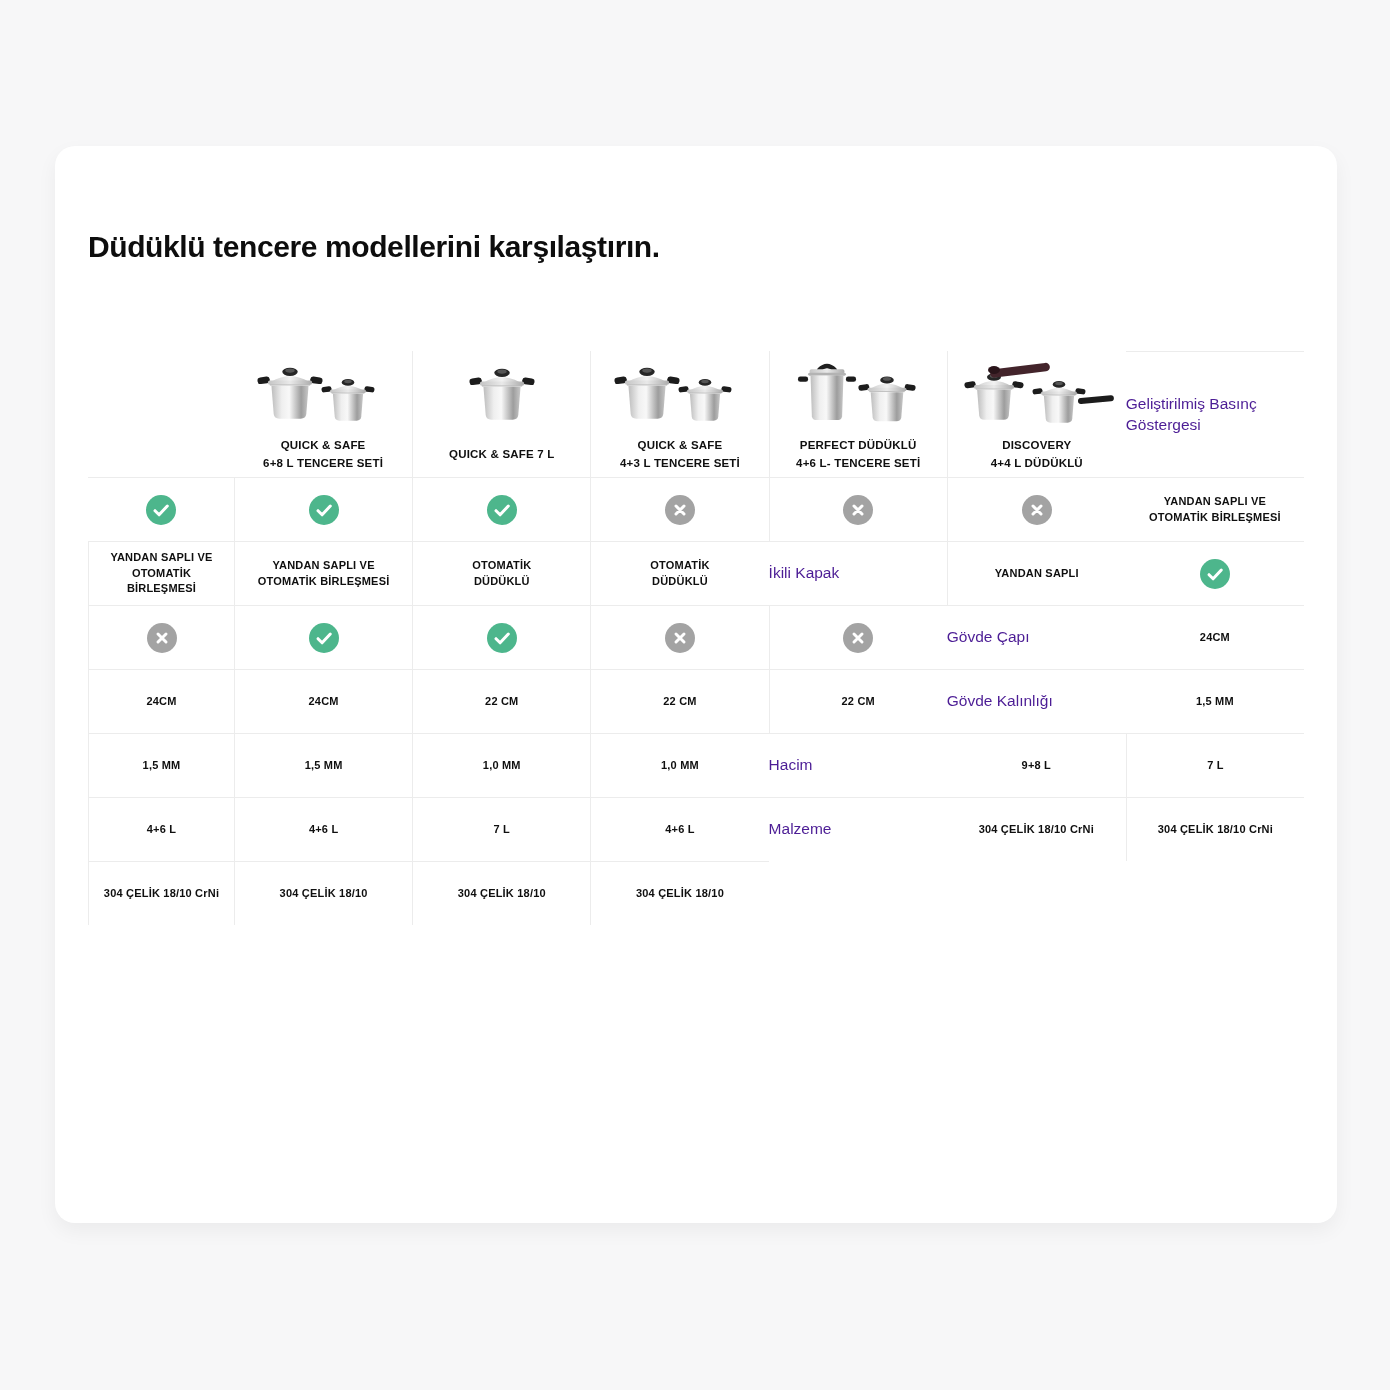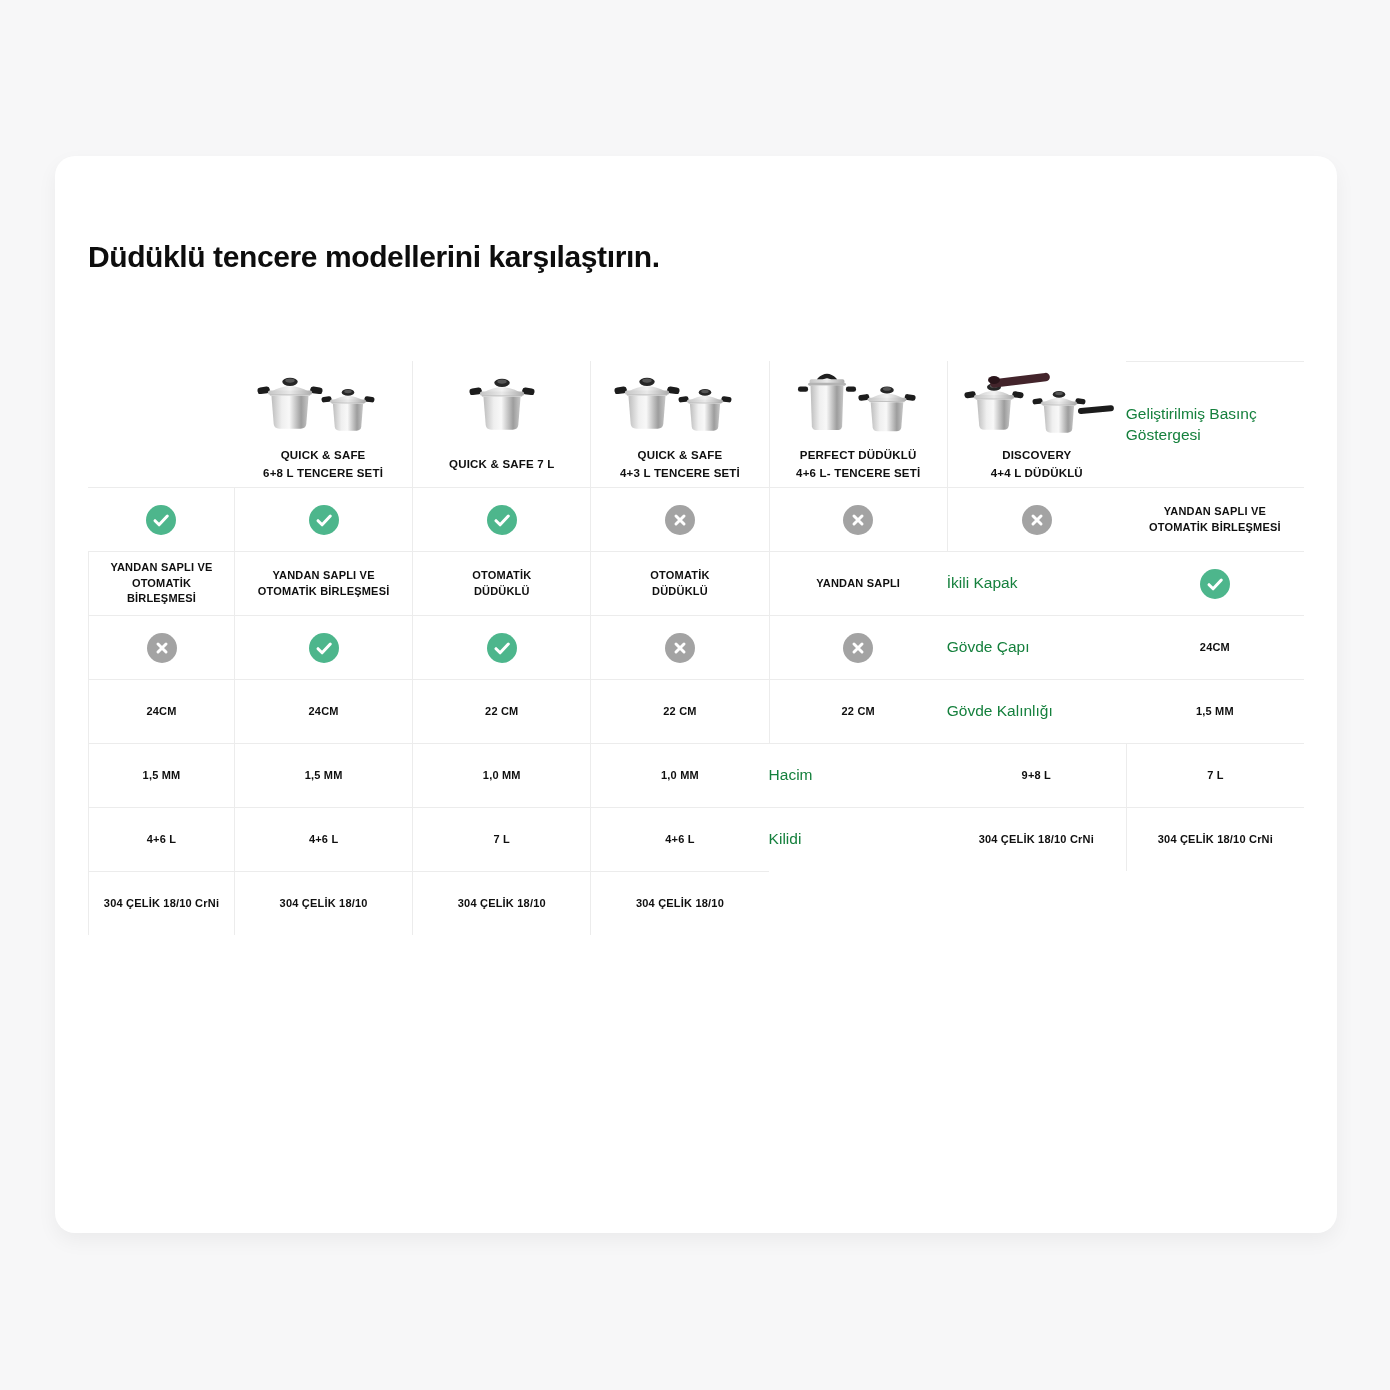--- a/index.html
+++ b/index.html
@@ -13,21 +13,21 @@
   *{margin:0;padding:0;box-sizing:border-box;}
   html,body{width:1390px;height:1390px;}
   body{
     background:var(--page-bg);
     font-family:"Liberation Sans", sans-serif;
     color:var(--text);
     position:relative;
   }
   .card{
     position:absolute;
-    left:55px; top:156px;
+    left:55px; top:146px;
     width:1282px; height:1077px;
     background:var(--card-bg);
     border-radius:20px;
     box-shadow:0 8px 20px rgba(0,0,0,0.05);
     padding:84px 33px 0 33px;
   }
   .title{
     font-size:30px;
     font-weight:700;
     letter-spacing:-0.4px;
@@ -43,21 +43,21 @@
   .cell{
     display:flex;
     align-items:center;
   }
   .vl{border-left:1px solid var(--divider);}
   .hl{border-top:1px solid var(--divider);}
   .label-cell{
     font-size:15.5px;
     font-weight:400;
     line-height:1.35;
-    color:#15803d;
+    color:#4c1d95;
     padding-right:6px;
   }
   .prod-cell{
     flex-direction:column;
     justify-content:flex-start;
     text-align:center;
     padding:0 6px;
   }
   .prod-img{
     height:74px;
@@ -244,23 +244,23 @@
     <div class="cell val-cell hl">YANDAN SAPLI VE
 OTOMATİK BİRLEŞMESİ</div>
     <div class="cell val-cell hl vl">YANDAN SAPLI VE
 OTOMATİK BİRLEŞMESİ</div>
     <div class="cell val-cell hl vl">YANDAN SAPLI VE
 OTOMATİK BİRLEŞMESİ</div>
     <div class="cell val-cell hl vl">OTOMATİK
 DÜDÜKLÜ</div>
     <div class="cell val-cell hl vl">OTOMATİK
 DÜDÜKLÜ</div>
+    <div class="cell label-cell hl">İkili Kapak</div>
+
     <div class="cell val-cell hl vl">YANDAN SAPLI</div>
-
-    <div class="cell label-cell hl">İkili Kapak</div>
     <div class="cell val-cell hl"><svg class="mark check" viewBox="0 0 30 30">
           <circle cx="15" cy="15" r="15"></circle>
           <path d="M9 15.7l4.1 4.1L21.3 11"></path>
         </svg></div>
     <div class="cell val-cell hl vl"><svg class="mark x" viewBox="0 0 30 30">
           <circle cx="15" cy="15" r="15"></circle>
           <path d="M11 11l8 8M19 11l-8 8"></path>
         </svg></div>
     <div class="cell val-cell hl vl"><svg class="mark check" viewBox="0 0 30 30">
           <circle cx="15" cy="15" r="15"></circle>
@@ -295,21 +295,21 @@
     <div class="cell val-cell hl vl">1,0 MM</div>
 
     <div class="cell label-cell hl">Hacim</div>
     <div class="cell val-cell hl">9+8 L</div>
     <div class="cell val-cell hl vl">7 L</div>
     <div class="cell val-cell hl vl">4+6 L</div>
     <div class="cell val-cell hl vl">4+6 L</div>
     <div class="cell val-cell hl vl">7 L</div>
     <div class="cell val-cell hl vl">4+6 L</div>
 
-    <div class="cell label-cell hl">Kilidi</div>
+    <div class="cell label-cell hl">Malzeme</div>
     <div class="cell val-cell hl">304 ÇELİK 18/10 CrNi</div>
     <div class="cell val-cell hl vl">304 ÇELİK 18/10 CrNi</div>
     <div class="cell val-cell hl vl">304 ÇELİK 18/10 CrNi</div>
     <div class="cell val-cell hl vl">304 ÇELİK 18/10</div>
     <div class="cell val-cell hl vl">304 ÇELİK 18/10</div>
     <div class="cell val-cell hl vl">304 ÇELİK 18/10</div>
 
   </div>
 </div>
 

